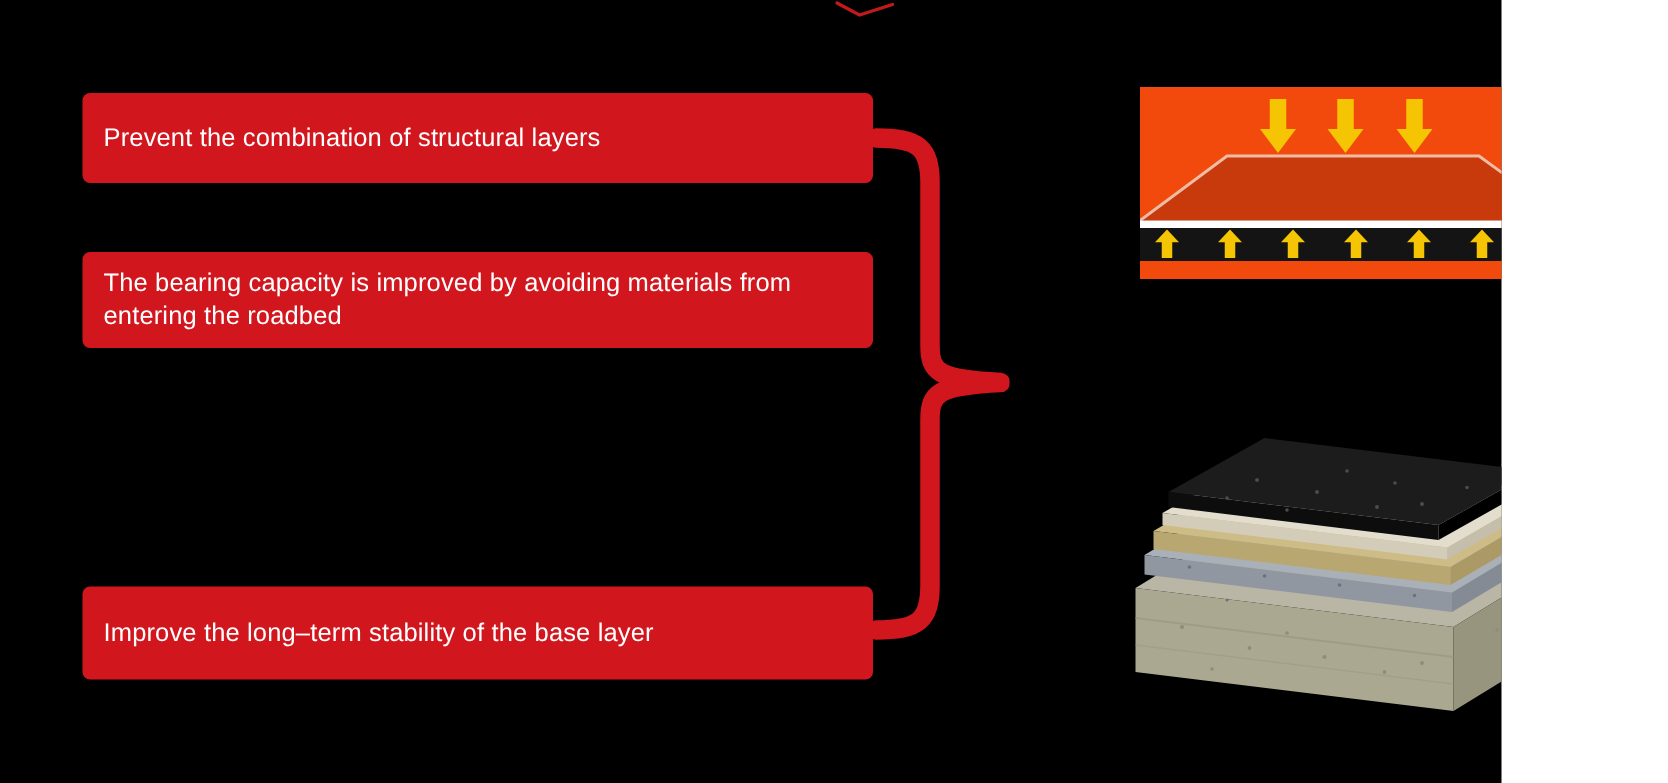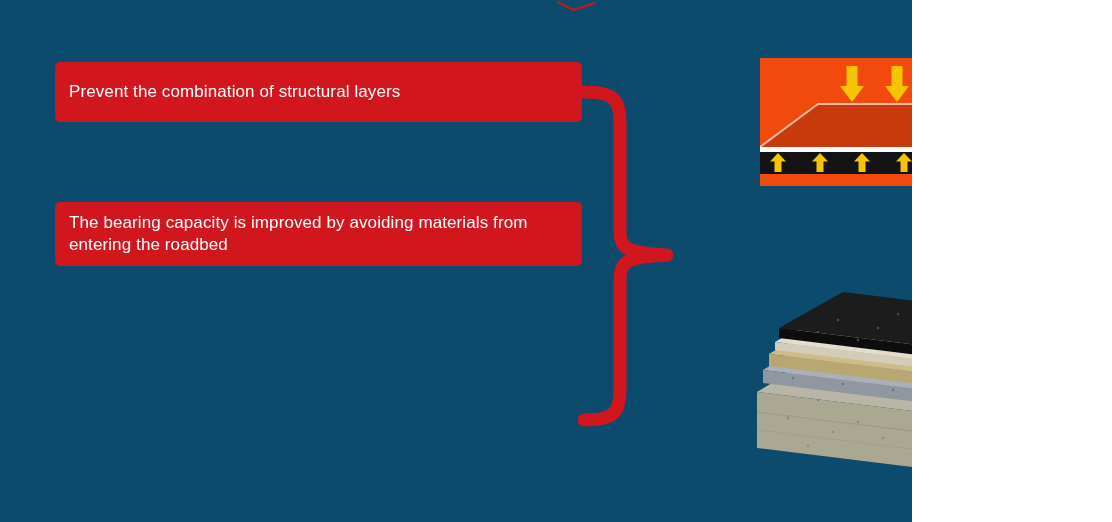--- a/index.html
+++ b/index.html
@@ -1,58 +1,61 @@
 <!DOCTYPE html>
 <html><head>
 <meta charset="utf-8">
 <style>
   html, body { margin: 0; padding: 0; background: #ffffff; }
   .canvas {
     position: relative;
-    width: 912px;
+    width: 1001px;
     height: 522px;
-    background: #0c4a6e;
+    background: #000000;
     overflow: hidden;
     font-family: "Liberation Sans", sans-serif;
   }
   .banner {
     position: absolute;
     left: 55px;
     width: 527px;
     box-sizing: border-box;
     background: #d2161e;
     color: #ffffff;
     border-radius: 5px;
     display: flex;
     align-items: center;
     padding: 0 10px 0 14px;
     font-size: 17px;
     line-height: 1.28;
     letter-spacing: 0.1px;
   }
   .banner.b1 { top: 62px;  height: 60px; }
-  .banner.b2 { top: 168px; height: 64px; margin-top: 34px; }
+  .banner.b2 { top: 168px; height: 64px; }
   .banner.b3 { top: 283px; height: 62px; }
   .banner.b4 { top: 391px; height: 62px; }
   .abs { position: absolute; }
 </style>
 </head>
 <body>
 
 <div class="canvas">
 
   <svg class="abs" style="left:556px; top:0; width:42px; height:13px;" viewBox="0 0 42 13">
     <polyline points="2,2 17,10 39,3" fill="none" stroke="#c21a1a" stroke-width="2.2" stroke-linecap="round"></polyline>
   </svg>
 
   <div class="banner b1">
     <span>Prevent the combination of structural layers</span>
   </div>
   <div class="banner b2">
     <span>The bearing capacity is improved by avoiding materials from entering the roadbed</span>
+  </div>
+  <div class="banner b4">
+    <span>Improve the long–term stability of the base layer</span>
   </div>
 
   <svg class="abs" style="left:578px; top:78px; width:95px; height:355px;" viewBox="0 0 95 355">
     <path d="M6,14 C34,14 42,20 42,44 L42,152 C42,170 47,175 89,177
              C47,179 42,184 42,202 L42,312 C42,336 34,342 6,342" fill="none" stroke="#d2161e" stroke-width="13" stroke-linecap="round" stroke-linejoin="round"></path>
   </svg>
 
   <svg class="abs" style="left:760px; top:58px; width:285px; height:128px;" viewBox="0 0 285 128">
 
     <rect x="0" y="0" width="285" height="89" fill="#f14a0c"></rect>

